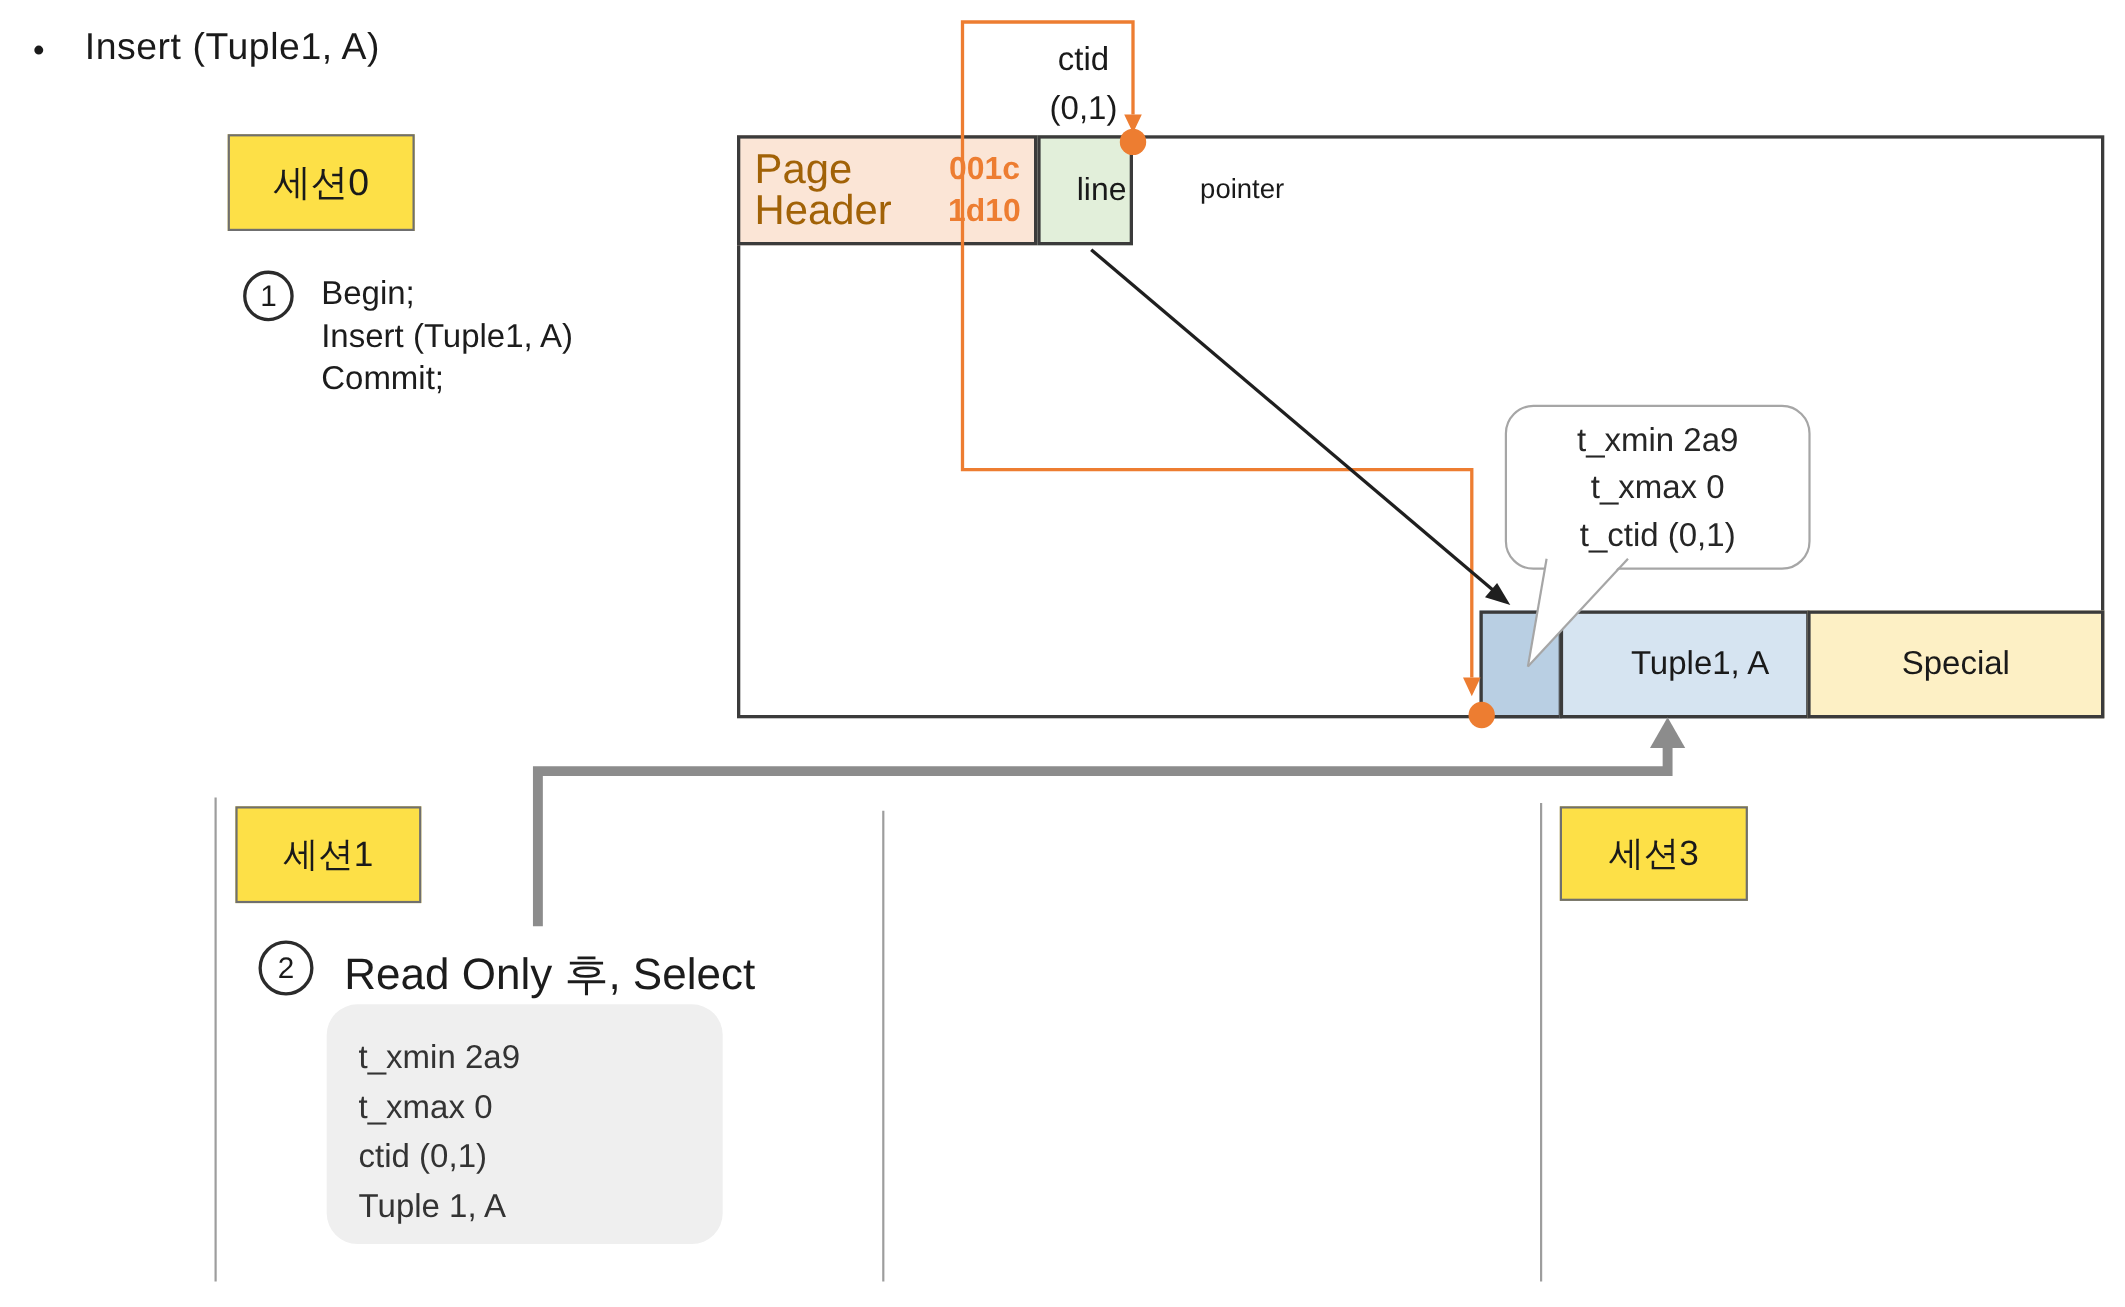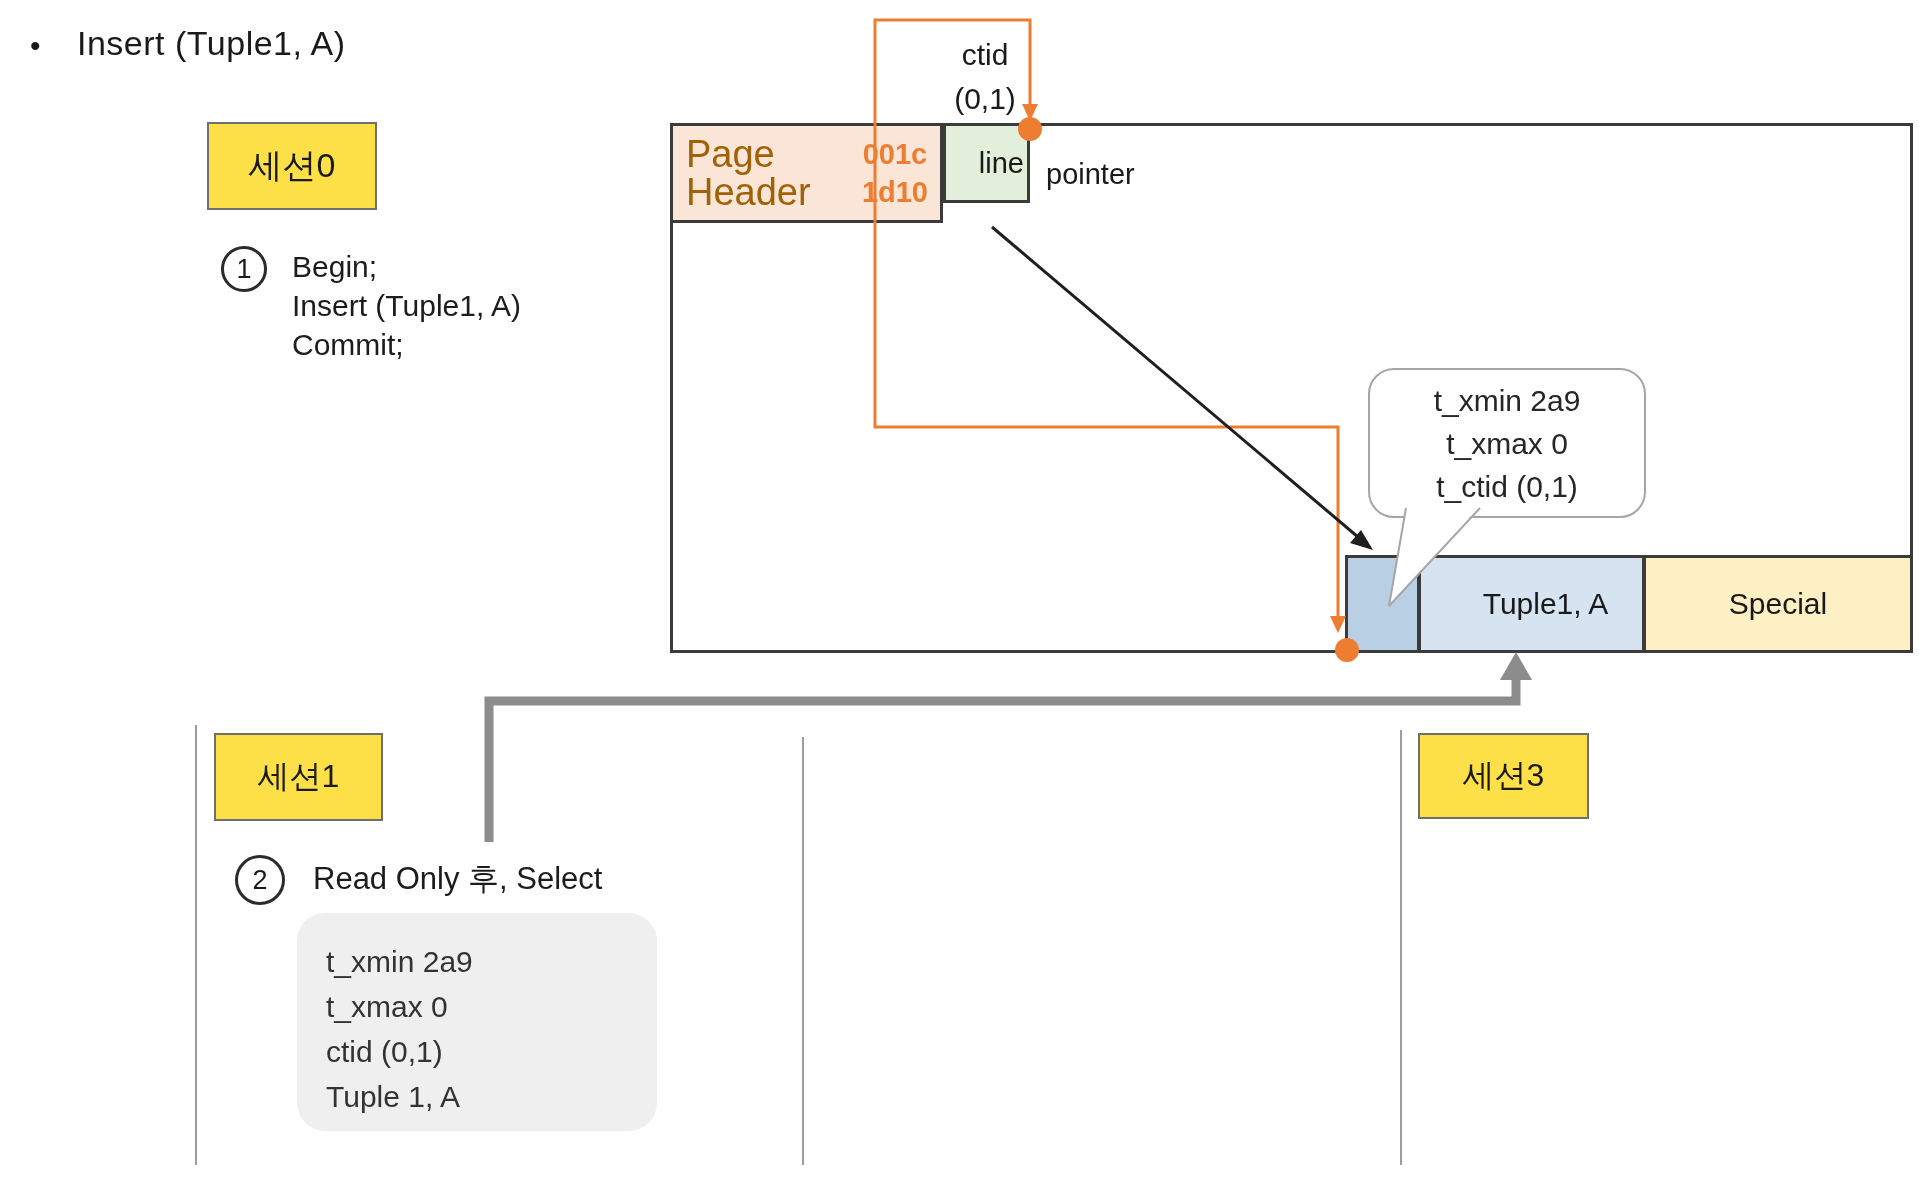--- a/index.html
+++ b/index.html
@@ -19,40 +19,40 @@
   
   .numcircle{border:3px solid #2b2b2b;border-radius:50%;background:#fff;font-size:27px;font-weight:400;}
   .stmt{font-size:30px;line-height:39px;color:#1c1c1c;}
 
   
   .page-rect{left:670px;top:123px;width:1243px;height:530px;border:3px solid #3b3b3b;background:#fff;box-sizing:border-box;}
   .page-header-box{left:670px;top:123px;width:273px;height:100px;background:#FBE5D6;border:3px solid #3b3b3b;box-sizing:border-box;
     display:grid;grid-template-columns:1fr auto;align-content:center;row-gap:2px;padding:0 12px 0 13px;}
   .ph-label{font-size:38px;line-height:36px;color:#a16207;}
   .ph-value{font-size:29px;line-height:36px;color:#ED7D31;font-weight:bold;text-align:center;}
-  .linepointer-box{left:943px;top:123px;width:87px;height:80px;background:#E2EFDA;border:3px solid #3b3b3b;box-sizing:border-box;
+  .linepointer-box{left:943px;top:123px;width:87px;height:100px;background:#E2EFDA;border:3px solid #3b3b3b;box-sizing:border-box;
     display:flex;align-items:center;justify-content:flex-end;padding-right:3px;font-size:29px;}
-  .pointer-label{left:1046px;top:158px;font-size:29px;}
+  .pointer-label{left:1091px;top:158px;font-size:25px;}
   .ctid-label{left:920px;top:33px;width:130px;text-align:center;font-size:30px;line-height:44px;}
 
   
   .rowbox{top:555px;height:98px;border:3px solid #3b3b3b;box-sizing:border-box;font-size:30px;}
   .smalltuple{left:1345px;width:75px;background:#B9CFE3;}
   .tuple1{left:1418px;width:227px;background:#D6E4F1;padding-left:28px;}
   .special{left:1643px;width:270px;background:#FDF0C5;}
 
   
   .callout{left:1368px;top:368px;width:278px;height:150px;background:#fff;border:2px solid #a6a6a6;border-radius:26px;
     box-sizing:border-box;text-align:center;padding-top:9px;font-size:30px;line-height:43px;color:#262626;z-index:3;}
 
   
   .resultbox{left:297px;top:913px;width:360px;height:218px;background:#efefef;border-radius:28px;
     box-sizing:border-box;padding:26px 0 0 29px;font-size:30px;line-height:45px;color:#333;}
 
-  .step2text{left:313px;top:858px;font-size:31px;color:#1c1c1c;}
+  .step2text{left:313px;top:858px;font-size:40px;color:#1c1c1c;}
 
   svg.overlay{position:absolute;left:0;top:0;z-index:4;pointer-events:none;}
 </style>
 </head>
 <body>
 
 <div id="canvas">
 
   <div class="abs title">
     <span class="bullet">•</span>

